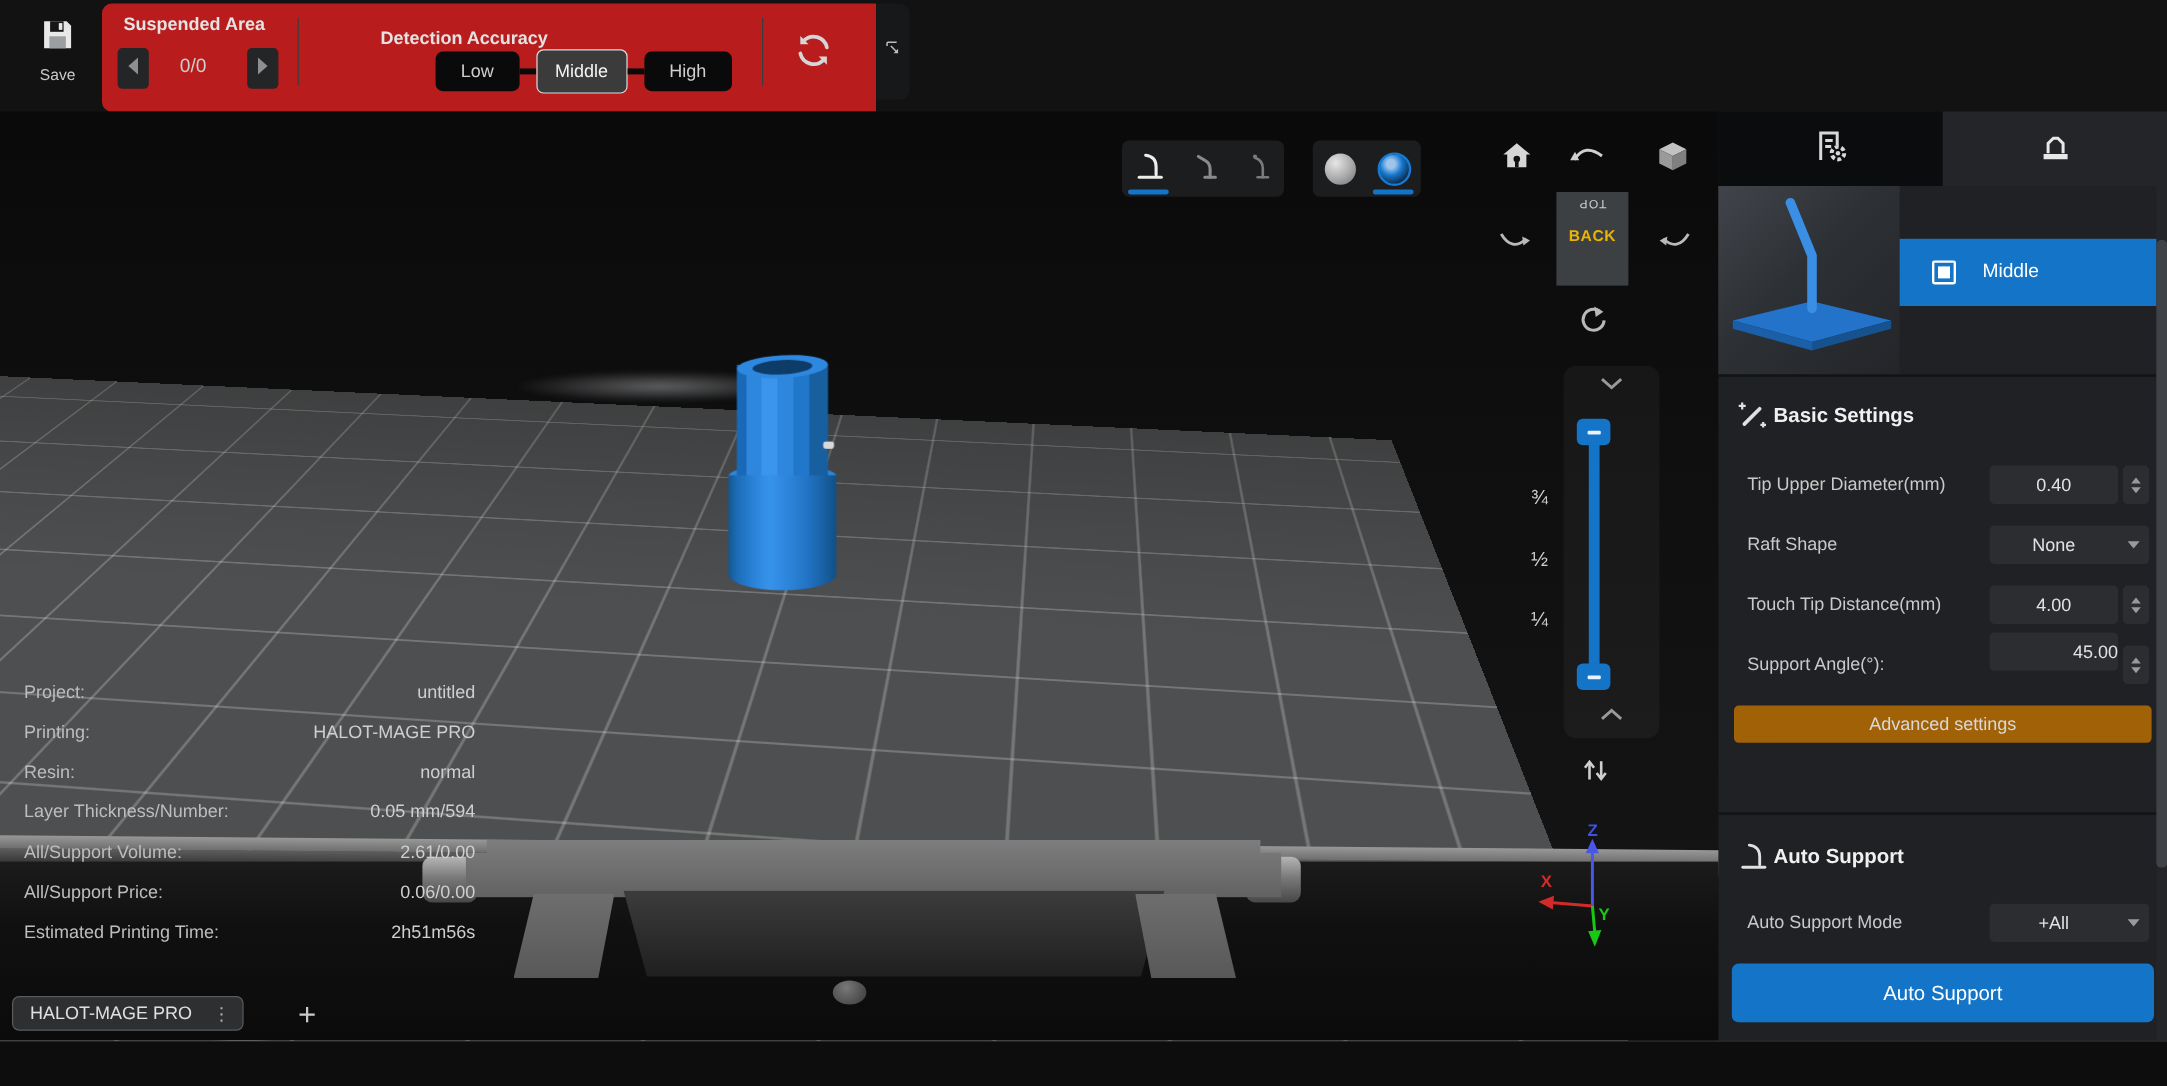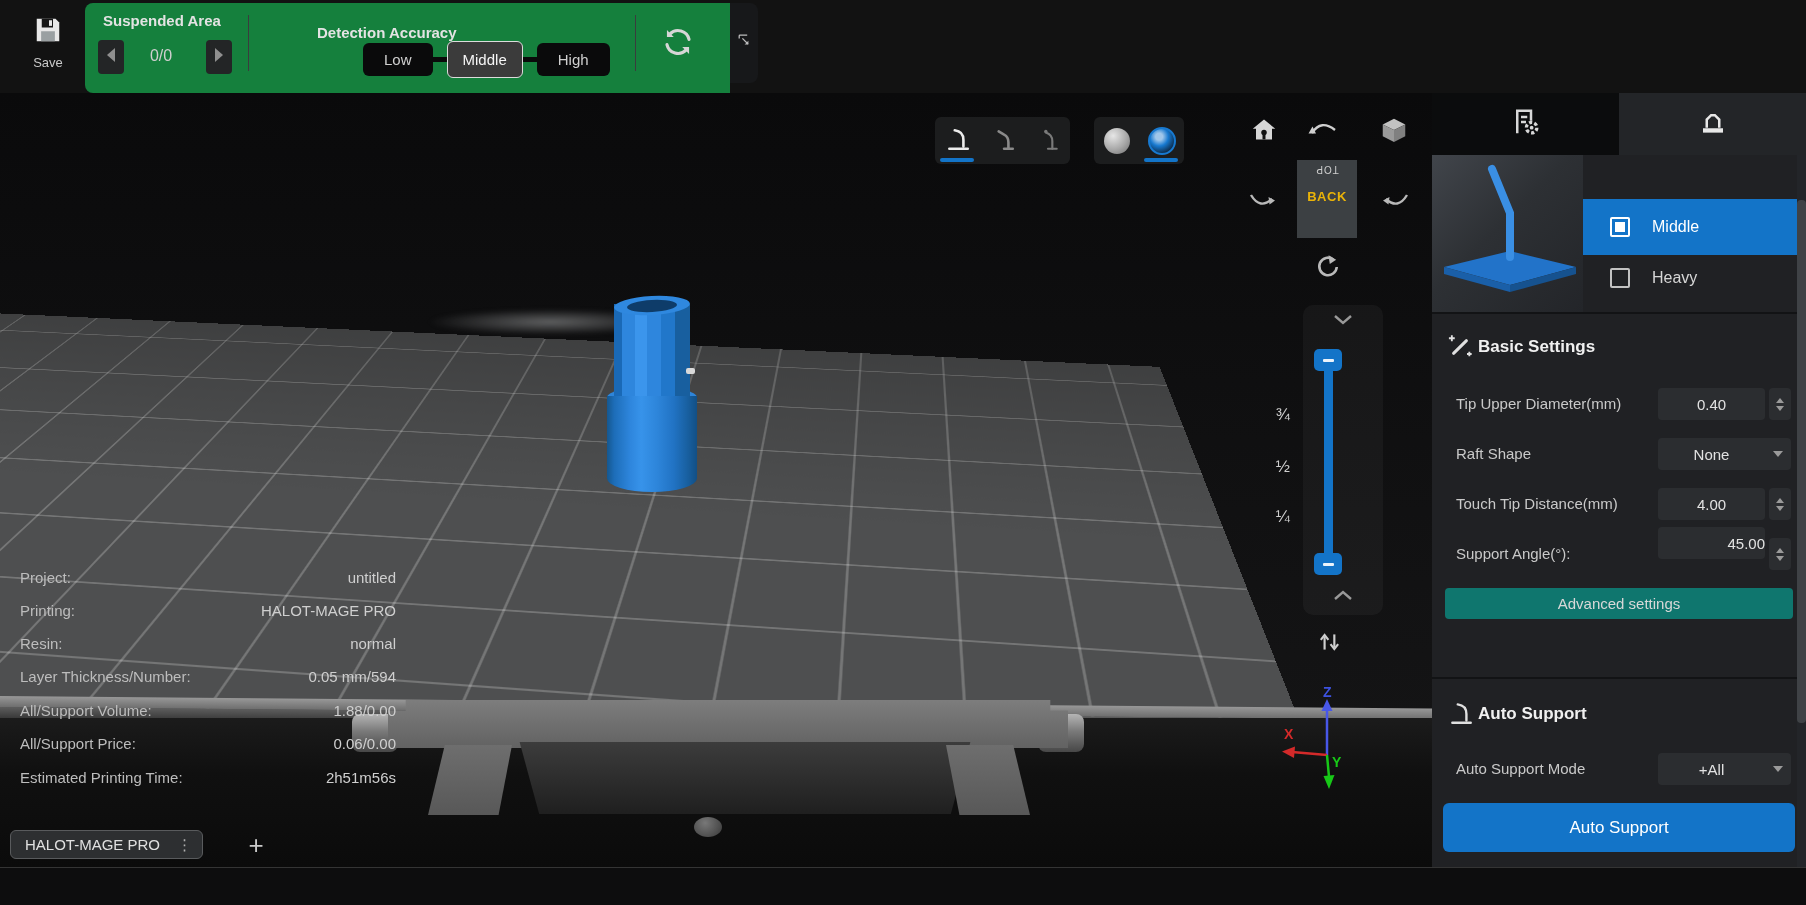--- a/index.html
+++ b/index.html
@@ -5,21 +5,21 @@
   html,body{margin:0;padding:0;background:#000;}
   .app{position:relative;width:1806px;height:905px;background:#121212;overflow:hidden;
        font-family:"Liberation Sans", sans-serif; color:#d0d0d0; user-select:none;}
   .abs{position:absolute;}
 
   
   .topbar{left:0;top:0;width:1806px;height:93px;background:#121212;}
   .save-btn{left:16px;top:5px;width:64px;height:74px;display:flex;flex-direction:column;align-items:center;
             justify-content:center;gap:6px;cursor:pointer;}
   .save-label{font-size:13px;color:#c9c9c9;}
-  .tool-group{left:85px;top:3px;width:645px;height:90px;background:#15803d;border-radius:8px 0 0 8px;}
+  .tool-group{left:85px;top:3px;width:645px;height:90px;background:#b91c1c;border-radius:8px 0 0 8px;}
   .collapse-strip{left:730px;top:3px;width:28px;height:80px;background:#17181a;border-radius:0 8px 8px 0;}
   .sec-title{font-size:15px;font-weight:bold;color:#e3e3e3;}
   .nav-btn{width:26px;height:34px;background:#232526;border-radius:4px;display:flex;align-items:center;justify-content:center;cursor:pointer;}
   .counter{font-size:16px;color:#cfcfcf;}
   .vdiv{width:1px;background:#3a3c3e;}
   .seg{display:flex;align-items:center;}
   .seg-btn{background:#0a0a0b;color:#cfcfcf;font-size:15px;border:none;border-radius:6px;
            padding:8px 21px;cursor:pointer;font-family:inherit;}
   .seg-btn.sel{background:#3b3b3b;color:#f5f5f5;border:1px solid #dcdcdc;padding:9px 15px;}
   .seg-conn{width:14px;height:5px;background:#0a0a0b;}
@@ -104,21 +104,21 @@
   .spinner{position:absolute;left:337px;width:22px;height:32px;background:#2b2d30;border-radius:4px;
            display:flex;flex-direction:column;align-items:center;justify-content:center;gap:3px;cursor:pointer;}
   .spin-tri{width:0;height:0;border-left:4px solid transparent;border-right:4px solid transparent;}
   .spin-up{border-bottom:5px solid #9a9a9a;}
   .spin-down{border-top:5px solid #9a9a9a;}
   .drop-box{position:absolute;left:226px;width:133px;height:32px;background:#2b2d30;border-radius:4px;cursor:pointer;}
   .drop-val{position:absolute;left:0;right:26px;top:0;bottom:0;display:flex;align-items:center;justify-content:center;
             font-size:15px;color:#e2e2e2;}
   .drop-caret{position:absolute;right:8px;top:13px;width:0;height:0;border-left:5px solid transparent;
               border-right:5px solid transparent;border-top:6px solid #9a9a9a;}
-  .adv-btn{position:absolute;left:13px;top:433px;width:348px;height:31px;background:#0f766e;border:none;border-radius:4px;
+  .adv-btn{position:absolute;left:13px;top:433px;width:348px;height:31px;background:#a16207;border:none;border-radius:4px;
            color:#d8d8d8;font-size:15px;font-family:inherit;cursor:pointer;}
   .auto-btn{position:absolute;left:11px;top:648px;width:352px;height:49px;background:#1374c8;border:none;border-radius:6px;
             color:#ffffff;font-size:17px;font-family:inherit;cursor:pointer;}
   .scroll-track{position:absolute;left:365px;top:0;width:9px;height:713px;background:#232529;}
   .scroll-thumb{position:absolute;left:0;top:45px;width:9px;height:523px;background:#3f4246;border-radius:4px;cursor:grab;}
 
   
   .printer-tab{left:10px;top:830px;width:193px;height:29px;background:#2d2f31;border:1px solid #595b5d;border-radius:6px;
                display:flex;align-items:center;cursor:pointer;box-sizing:border-box;}
   .printer-tab-label{margin-left:14px;font-size:15px;color:#e0e0e0;flex:1;}
@@ -385,21 +385,21 @@
       <div class="pi-row" style="top:66px;">
         <span>Resin:</span>
         <span class="pi-val">normal</span>
       </div>
       <div class="pi-row" style="top:99px;">
         <span>Layer Thickness/Number:</span>
         <span class="pi-val">0.05 mm/594</span>
       </div>
       <div class="pi-row" style="top:133px;">
         <span>All/Support Volume:</span>
-        <span class="pi-val">1.88/0.00</span>
+        <span class="pi-val">2.61/0.00</span>
       </div>
       <div class="pi-row" style="top:166px;">
         <span>All/Support Price:</span>
         <span class="pi-val">0.06/0.00</span>
       </div>
       <div class="pi-row" style="top:200px;">
         <span>Estimated Printing Time:</span>
         <span class="pi-val">2h51m56s</span>
       </div>
     </div>
@@ -434,24 +434,20 @@
         <svg width="151" height="157" viewBox="0 0 151 157">
           <polygon points="12,112 78,96 144,112 78,130" fill="#2273c9"></polygon>
           <polygon points="12,112 78,130 78,137 12,119" fill="#1a5fa8"></polygon>
           <polygon points="144,112 78,130 78,137 144,119" fill="#16528f"></polygon>
           <path d="M60 14 L 78 58 L 78 102" stroke="#3a8fe4" stroke-width="8" fill="none" stroke-linecap="round"></path>
         </svg>
       </div>
       <div class="dens-row sel" style="top:44px;height:56px;">
         <span class="chk on"></span>
         <span class="dens-label">Middle</span>
-      </div>
-      <div class="dens-row" style="top:100px;height:45px;">
-        <span class="chk"></span>
-        <span class="dens-label">Heavy</span>
       </div>
 
       <div class="hdivider" style="top:157px;"></div>
 
       <span class="abs" style="left:14px;top:178px;">
         <svg width="28" height="28" viewBox="0 0 24 24">
           <g transform="rotate(45 12 12)">
               <rect x="10.7" y="3" width="2.6" height="18" rx="1.2" fill="#e0e0e0"></rect>
             </g>
           <path d="M5 2 v5 M2.5 4.5 h5" stroke="#e0e0e0" stroke-width="1.6"></path>

